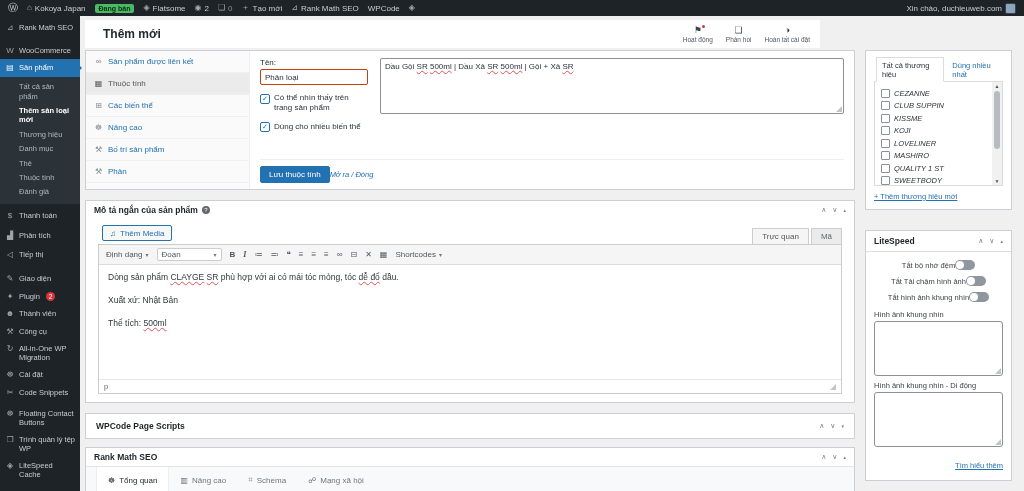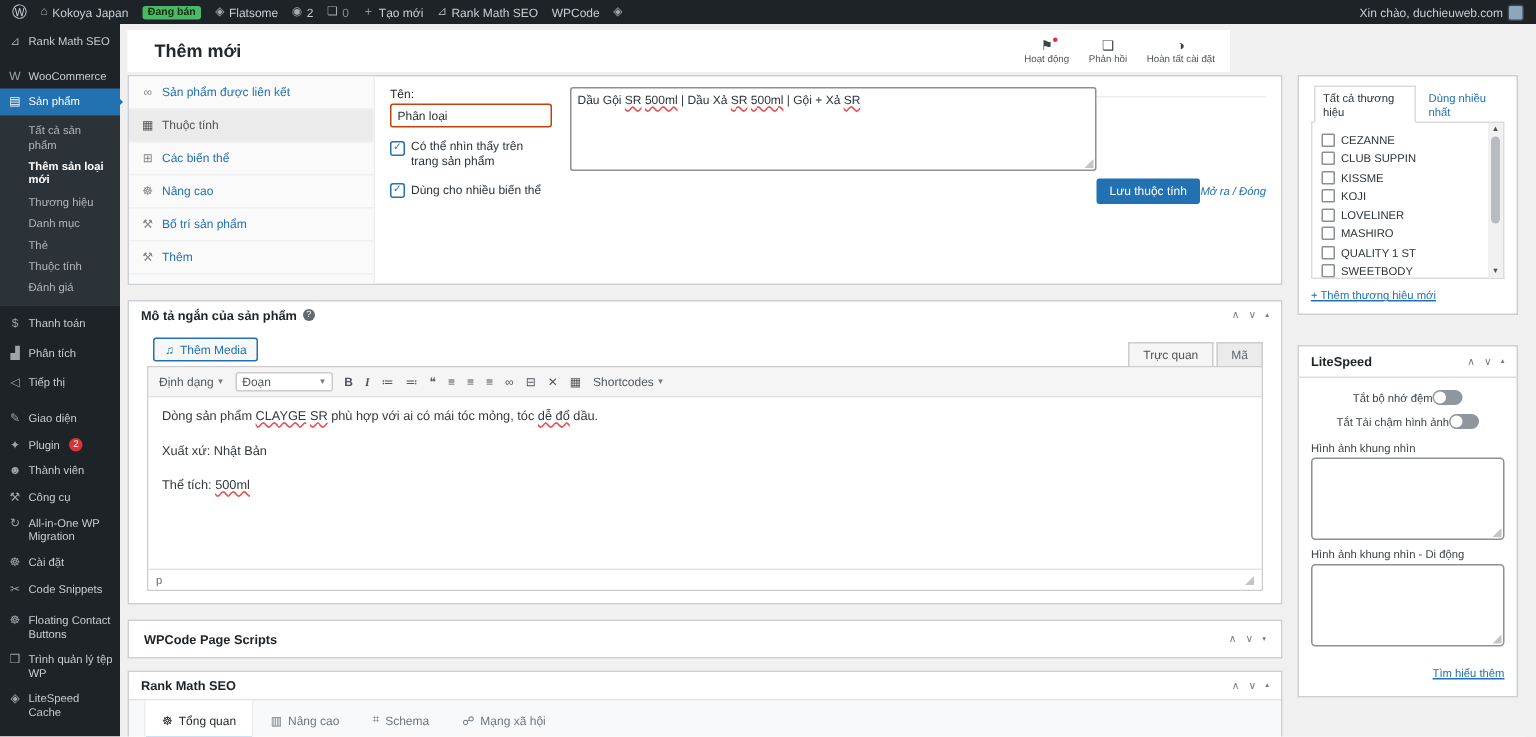--- a/index.html
+++ b/index.html
@@ -46,33 +46,33 @@
   .pctrl{margin-left:auto;display:flex;gap:6px;color:#787c82;font-size:7px;font-weight:normal;align-items:center;}
   .pctrl .tiny{font-size:5px;}
   
   .pd{margin-top:2px;height:140px;display:flex;}
   .pd-tabs{width:163px;background:#fafafa;border-right:1px solid #eee;flex:none;}
   .pdt{height:21px;display:flex;align-items:center;gap:5px;padding:0 8px;font-size:8px;color:#2271b1;
     border-bottom:1px solid #f0f0f1;cursor:pointer;}
   .pdt .icon{color:#82878c;font-size:8px;width:9px;text-align:center;}
   .pdt.active{background:#ebebeb;color:#555;}
   .pdt.active .icon{color:#555;}
-  .pd-content{flex:1;display:flex;flex-direction:row;padding:7px 10px 6px;}
+  .pd-content{flex:1;display:flex;flex-direction:column;padding:7px 10px 6px;}
   .pd-fields{display:flex;gap:12px;flex:1;min-height:0;}
   .pd-left{width:108px;flex:none;}
   .flabel{font-size:8px;color:#1d2327;margin-bottom:2px;}
   .tinput{height:16px;border:1px solid #c2410c;border-radius:2px;background:#fff;font-size:8px;color:#2c3338;
     display:flex;align-items:center;padding:0 4px;box-sizing:border-box;}
   .checkrow{display:flex;gap:4px;margin-top:8px;font-size:8px;color:#2c3338;line-height:1.3;align-items:flex-start;cursor:pointer;}
   .cbx{width:8px;height:8px;border:1px solid #2271b1;border-radius:2px;background:#fff;color:#2271b1;
     font-size:7px;line-height:8px;text-align:center;flex:none;margin-top:0.5px;}
   .pd-right{flex:1;display:flex;flex-direction:column;}
   .bigta{height:56px;border:1px solid #8c8f94;border-radius:2px;background:#fff;font-size:8px;color:#2c3338;
     padding:3px 4px;position:relative;box-sizing:border-box;}
-  .pd-foot{border-top:1px solid #eee;margin-top:6px;padding-top:6px;display:flex;align-items:center;justify-content:center;}
+  .pd-foot{border-top:1px solid #eee;margin-top:6px;padding-top:6px;display:flex;align-items:center;justify-content:flex-start;}
   .btn-primary{background:#2271b1;border:1px solid #2271b1;color:#fff;border-radius:2px;font-size:8px;
     padding:3px 8px;cursor:pointer;}
   .expand-link{font-size:7.5px;color:#2271b1;font-style:italic;cursor:pointer;}
   
   .edpanel{margin-top:10px;}
   .edbody{padding:4px 12px 8px;}
   .media-row{display:flex;justify-content:space-between;align-items:flex-end;}
   .media-btn{display:inline-flex;align-items:center;gap:4px;border:1px solid #2271b1;background:#f6f7f7;color:#2271b1;
     border-radius:2px;font-size:8px;padding:2.5px 7px;margin:2px 0 3px 4px;cursor:pointer;}
   .ed-tabs{display:flex;}
@@ -104,21 +104,21 @@
   .rm-tab.active{background:#fff;color:#1d2327;box-shadow:inset 0 -2px 0 #2196f3;border-left:1px solid #eee;border-right:1px solid #eee;}
   
   .rightcol{position:absolute;left:865px;top:50px;width:147px;}
   .brandpanel{padding:6px 8px 8px;}
   .brand-tabs{display:flex;align-items:flex-end;gap:8px;font-size:7.5px;border-bottom:1px solid #dcdcde;padding:0 2px;}
   .btab{padding:2.5px 5px;cursor:pointer;}
   .btab.active{border:1px solid #dcdcde;border-bottom:1px solid #fff;margin-bottom:-1px;background:#fff;color:#2c3338;}
   .btab.link{color:#2271b1;padding:2.5px 0;}
   .brand-list{border:1px solid #dcdcde;border-top:none;height:104px;position:relative;padding:5px 12px 0 6px;
     box-sizing:border-box;overflow:hidden;}
-  .brand-item{display:flex;align-items:center;gap:4px;height:12.5px;font-size:7.5px;color:#2c3338;cursor:pointer;}
+  .brand-item{display:flex;align-items:center;gap:4px;height:12.5px;font-size:7.5px;color:#2c3338;cursor:pointer;font-style:italic;}
   .cb-empty{width:7px;height:7px;border:1px solid #8c8f94;border-radius:1px;background:#fff;flex:none;}
   .sbar{position:absolute;top:0;right:0;bottom:0;width:10px;background:#f1f1f1;display:flex;flex-direction:column;align-items:center;padding:1px 0;box-sizing:border-box;}
   .sarrow{font-size:5px;color:#505050;cursor:pointer;line-height:6px;}
   .sthumb{width:6px;height:58px;background:#b8bcc0;border-radius:3px;margin-top:2px;cursor:grab;}
   .sspace{flex:1;}
   .add-brand{margin-top:6px;font-size:7.5px;color:#2271b1;text-decoration:underline;cursor:pointer;}
   .lspanel{margin-top:20px;}
   .lspanel .phead{border-bottom:1px solid #dcdcde;padding:5px 8px;}
   .lsbody{padding:5px 8px 8px;}
   .trow{display:flex;align-items:center;justify-content:center;height:16px;font-size:7.5px;color:#3c434a;}
@@ -300,21 +300,21 @@
         <div class="pdt">
           <span class="icon">☸</span>
           <span>Nâng cao</span>
         </div>
         <div class="pdt">
           <span class="icon">⚒</span>
           <span>Bố trí sản phẩm</span>
         </div>
         <div class="pdt">
           <span class="icon">⚒</span>
-          <span>Thêm</span>
+          <span>Phản</span>
         </div>
       </div>
       <div class="pd-content">
         <div class="pd-fields">
           <div class="pd-left">
             <div class="flabel">Tên:</div>
             <div class="tinput">Phân loại</div>
             <div class="checkrow">
               <span class="cbx">✓</span>
               <span>Có thể nhìn thấy trên trang sản phẩm</span>
@@ -499,20 +499,24 @@
       </div>
       <div class="lsbody">
         <div class="trow">
           <span>Tắt bộ nhớ đệm</span>
           <span class="toggle"></span>
         </div>
         <div class="trow">
           <span>Tắt Tải chậm hình ảnh</span>
           <span class="toggle"></span>
         </div>
+        <div class="trow">
+          <span>Tắt hình ảnh khung nhìn</span>
+          <span class="toggle"></span>
+        </div>
         <div class="lslabel">Hình ảnh khung nhìn</div>
         <div class="lsta">
             <span class="grip"></span>
           </div>
         <div class="lslabel">Hình ảnh khung nhìn - Di động</div>
         <div class="lsta">
             <span class="grip"></span>
           </div>
         <div class="learnrow"><span class="learn">Tìm hiểu thêm</span></div>
       </div>

